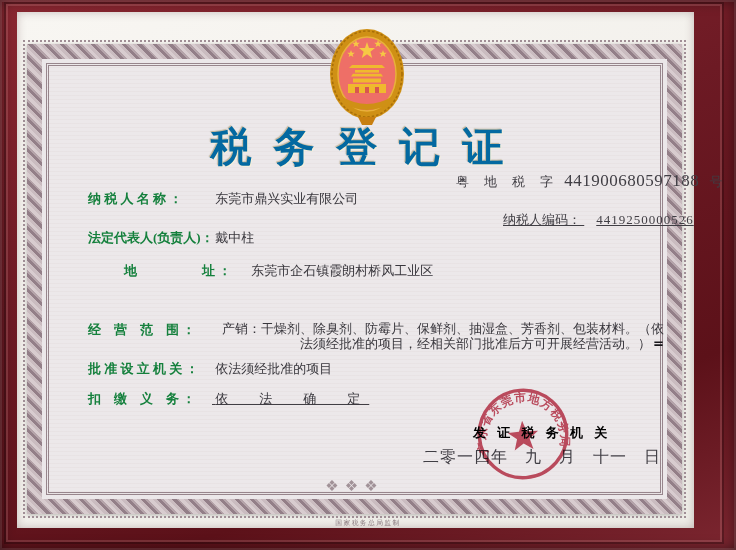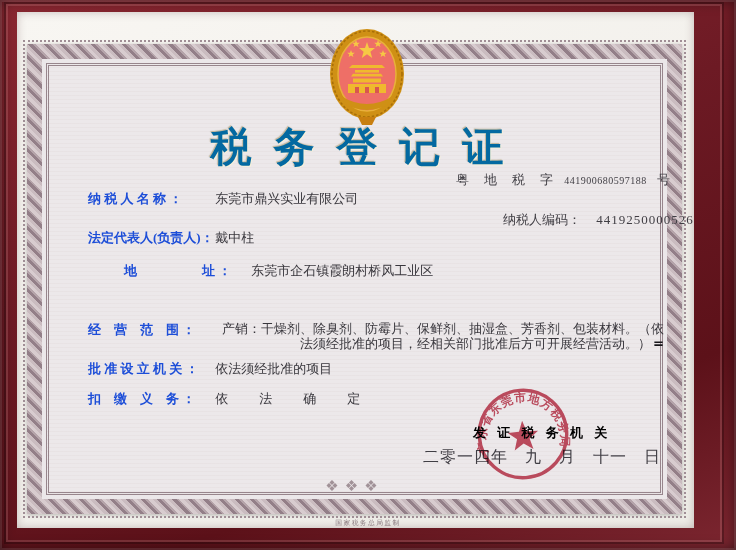--- a/index.html
+++ b/index.html
@@ -56,28 +56,28 @@
   .title{
     position:absolute;left:50%;top:120px;transform:translateX(-50%);
     margin:0;white-space:nowrap;z-index:4;
     font-size:41px;font-weight:bold;letter-spacing:22px;margin-right:-22px;
     color:#0369a1;
     text-shadow:1px 1px 0 rgba(255,248,205,.55), -1px -1px 1px rgba(110,90,10,.35);
   }
   
   .txt{position:absolute;color:#403e44;font-size:13px;white-space:nowrap;z-index:3;}
   .serial{left:456px;top:171px;letter-spacing:1px;}
-  .serial .num{font-size:10px;letter-spacing:.5px;margin:0 6px;}
-  .code-line{left:503px;top:211px;}
+  .serial .num{font-size:17px;letter-spacing:.5px;margin:0 6px;}
+  .code-line{left:503px;top:211px;text-decoration:underline;}
   .code-line .num{margin-left:12px;letter-spacing:1px;}
   .row{left:88px;}
-  .row .lbl{display:inline-block;width:124px;font-weight:600;color:#1d4ed8;vertical-align:top;}
+  .row .lbl{display:inline-block;width:124px;font-weight:600;color:#15803d;vertical-align:top;}
   .row .val{color:#38363c;text-align:right;}
   .r0{top:190px;} .r1{top:229px;} .r2{top:262px;margin-left:36px;} .r3{top:294px;}
-  .r4{top:321px;} .r5{top:360px;} .r6{top:390px;}
+  .r4{top:321px;} .r5{top:360px;} .r6{top:390px;text-decoration:underline;}
   .r4 .val{
     display:inline-block;width:452px;white-space:normal;line-height:15px;vertical-align:top;
   }
   .scope-mark{font-weight:bold;color:#17161a;font-size:15px;letter-spacing:-2px;}
   .r6 .val{letter-spacing:9px;}
   .issuing{left:473px;top:424px;letter-spacing:4px;font-weight:600;color:#000000;}
   .date{left:423px;top:447px;font-size:16px;letter-spacing:1px;}
   
   .stamp{
     position:absolute;left:476px;top:386px;width:94px;height:96px;z-index:6;

